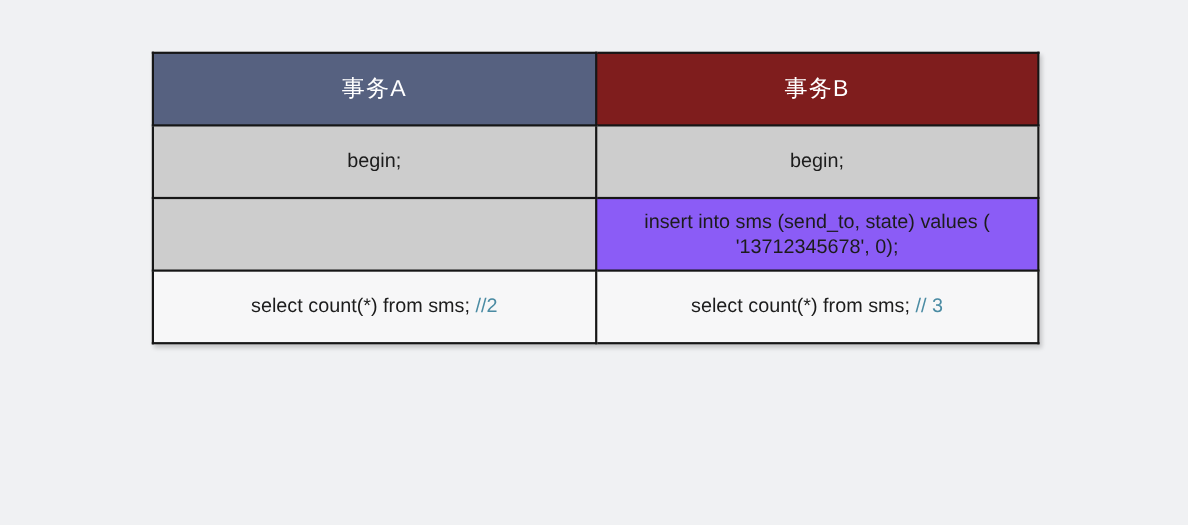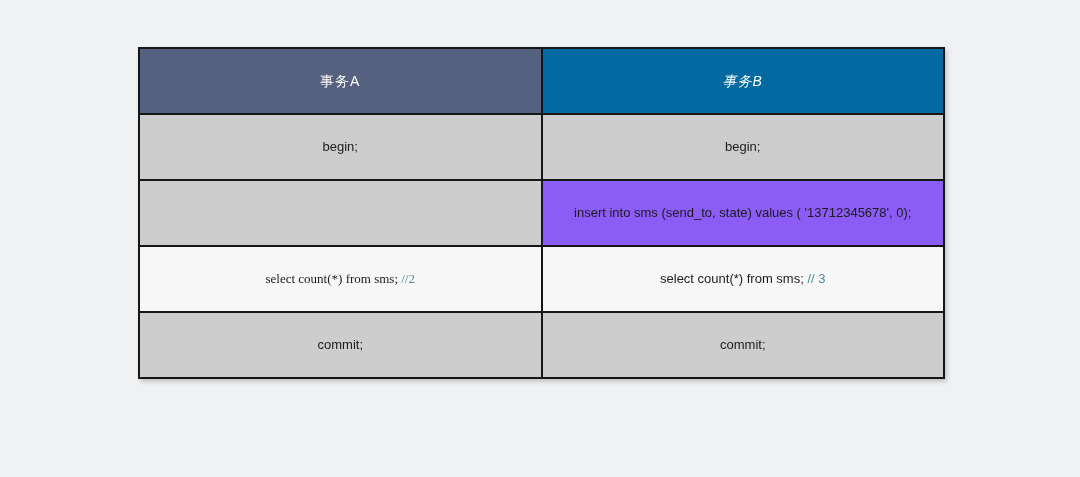--- a/index.html
+++ b/index.html
@@ -23,55 +23,51 @@
     table-layout: fixed;
     box-shadow: 2px 3px 4px rgba(0,0,0,0.18);
   }
   .txn-table th,
   .txn-table td {
     border: 2px solid #161616;
     text-align: center;
     vertical-align: middle;
     height: 60px;
     padding: 2px 10px;
-    font-size: 13px;
+    font-size: 18px;
     color: #1c1c1c;
     line-height: 1.3;
   }
   .txn-table th {
     color: #ffffff;
-    font-size: 14px;
+    font-size: 21px;
     font-weight: 500;
     letter-spacing: 1px;
   }
   .sql-comment {
     
   }
 </style>
 </head>
 <body style="background: rgb(240, 241, 243);">
 
 <table class="txn-table">
   <thead>
     <tr>
       <th style="background: rgb(86, 97, 128); color: rgb(255, 255, 255);">事务A</th>
-      <th style="background: #0369a1; color: rgb(255, 255, 255); font-style: italic;">事务B</th>
+      <th style="background: #7f1d1d; color: rgb(255, 255, 255);">事务B</th>
     </tr>
   </thead>
   <tbody id="table-body">
       <tr>
         <td style="background: rgb(205, 205, 205);"><span style="color: rgb(28, 28, 28);">begin;</span></td>
         <td style="background: rgb(205, 205, 205);"><span style="color: rgb(28, 28, 28);">begin;</span></td>
       </tr>
       <tr>
         <td style="background: rgb(205, 205, 205);"></td>
         <td style="background: #8b5cf6;"><span style="color: rgb(28, 28, 28);">insert into sms (send_to, state) values ( '13712345678', 0);</span></td>
       </tr>
       <tr>
-        <td style="background: rgb(247, 247, 248); font-family: Liberation Serif, serif;"><span style="color: rgb(28, 28, 28);">select count(*) from sms; </span><span class="sql-comment" style="color: rgb(74, 139, 163);">//2</span></td>
+        <td style="background: rgb(247, 247, 248);"><span style="color: rgb(28, 28, 28);">select count(*) from sms; </span><span class="sql-comment" style="color: rgb(74, 139, 163);">//2</span></td>
         <td style="background: rgb(247, 247, 248);"><span style="color: rgb(28, 28, 28);">select count(*) from sms; </span><span class="sql-comment" style="color: rgb(74, 139, 163);">// 3</span></td>
-      </tr>
-      <tr>
-        <td style="background: rgb(205, 205, 205);"><span style="color: rgb(28, 28, 28);">commit;</span></td>
-        <td style="background: rgb(205, 205, 205);"><span style="color: rgb(28, 28, 28);">commit;</span></td>
       </tr>
     </tbody>
 </table>
 
 </body></html>

